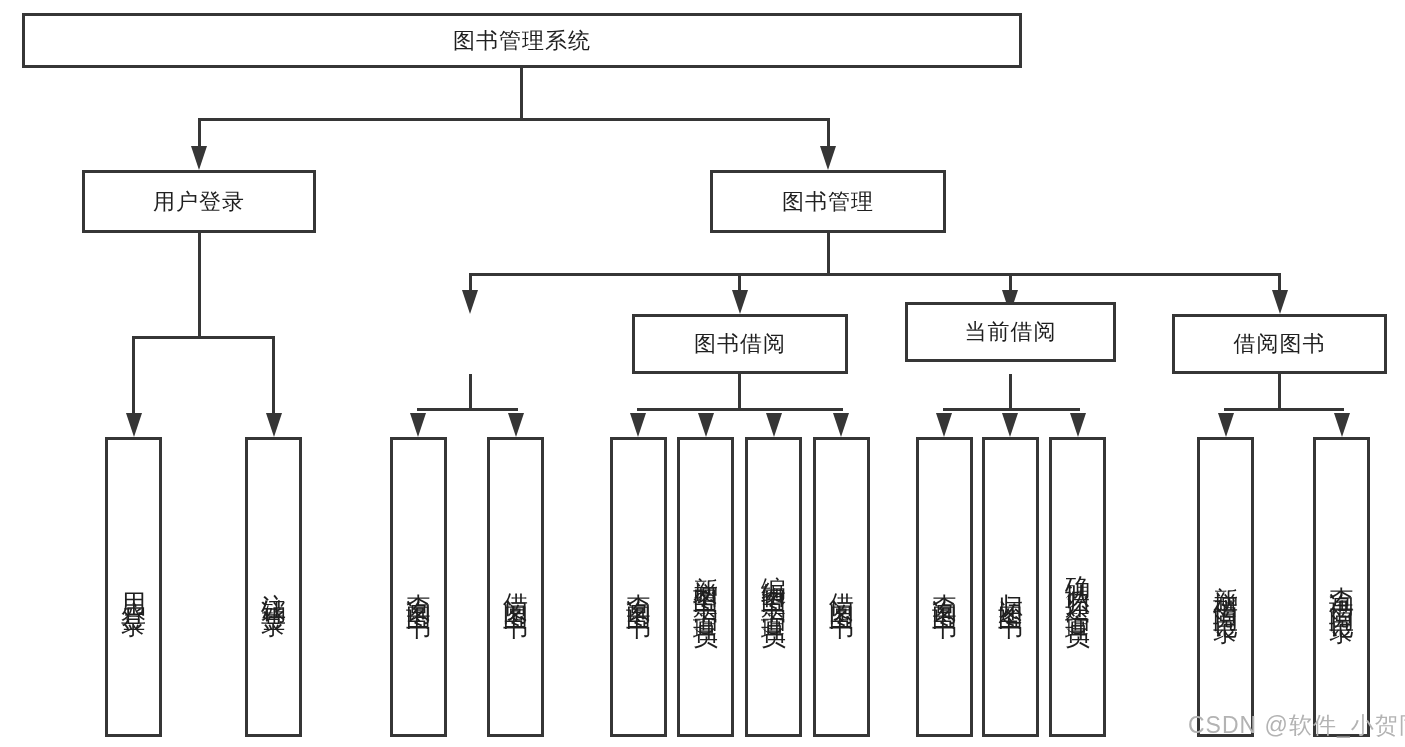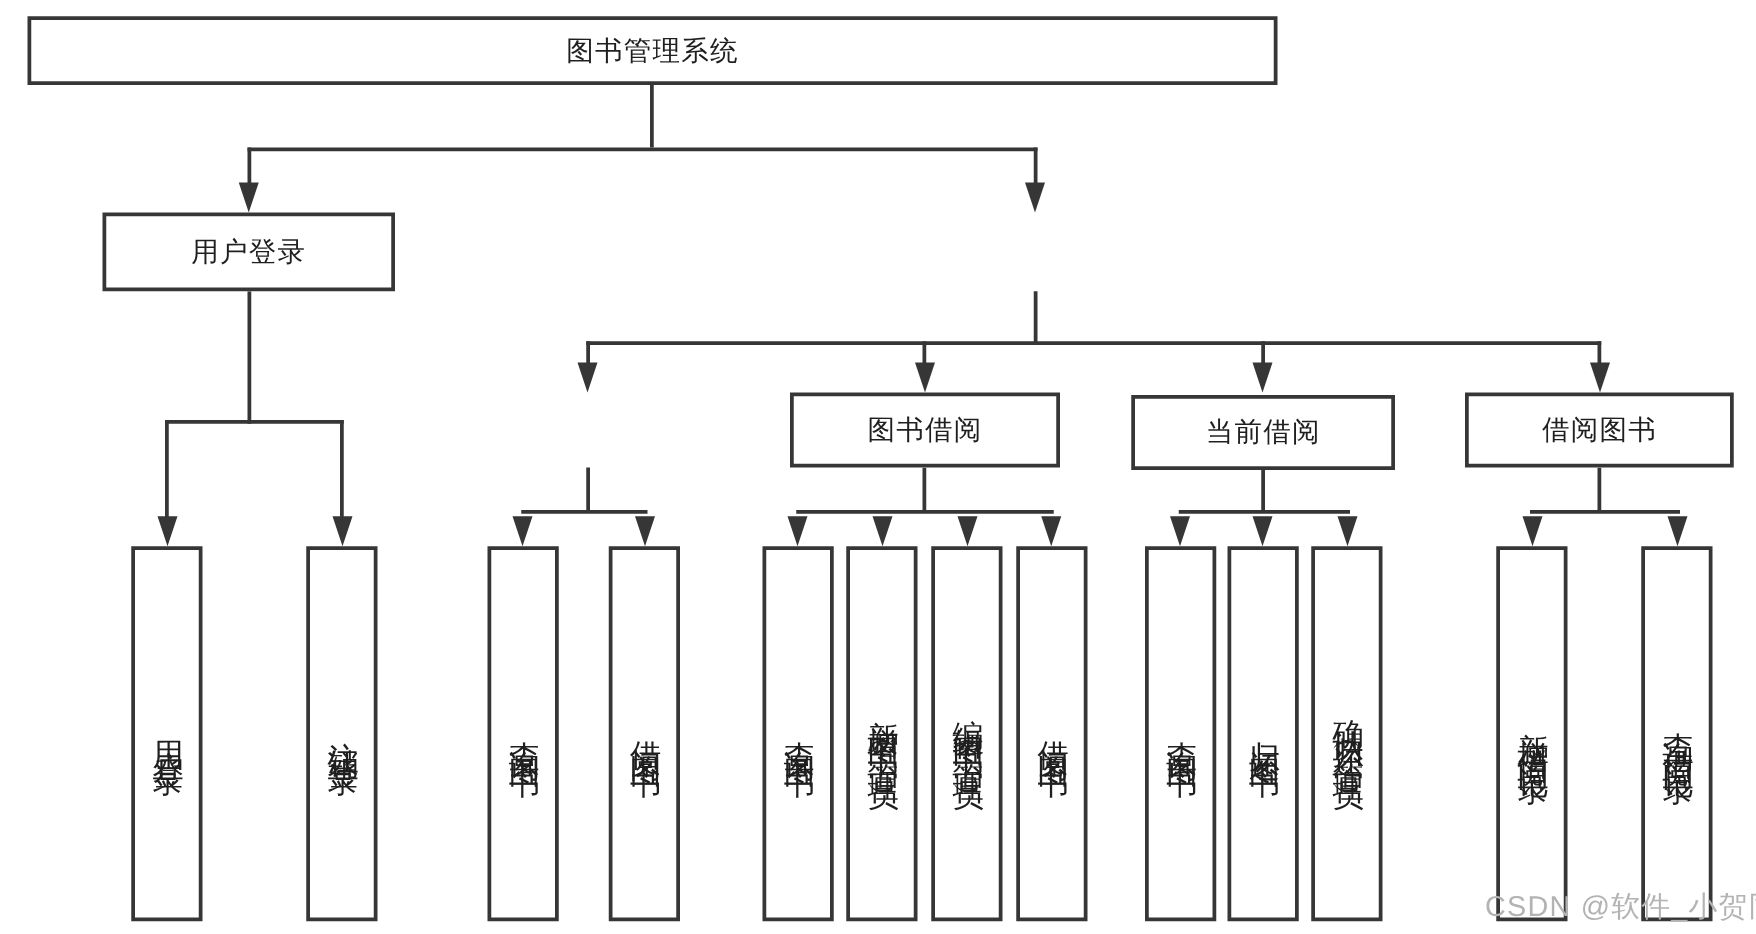--- a/index.html
+++ b/index.html
@@ -53,23 +53,24 @@
   }
 </style>
 </head>
 <body>
 
 <div class="canvas">
 
   <div class="box" style="left:22px;top:13px;width:1000px;height:55px;">图书管理系统</div>
 
   <div class="box" style="left:82px;top:170px;width:234px;height:63px;">用户登录</div>
+  <div class="box" style="left:710px;top:170px;width:236px;height:63px;">图书管理</div>
 
   <div class="box" style="left:632px;top:314px;width:216px;height:60px;">图书借阅</div>
-  <div class="box" style="left:905px;top:316px;width:211px;height:60px;">当前借阅</div>
+  <div class="box" style="left:905px;top:302px;width:211px;height:60px;">当前借阅</div>
   <div class="box" style="left:1172px;top:314px;width:215px;height:60px;">借阅图书</div>
 
   <div class="box leaf" style="left:105px;top:437px;width:57px;height:300px;">用户登录</div>
   <div class="box leaf" style="left:245px;top:437px;width:57px;height:300px;">注销登录</div>
 
   <div class="box leaf" style="left:390px;top:437px;width:57px;height:300px;">查询图书</div>
   <div class="box leaf" style="left:487px;top:437px;width:57px;height:300px;">借阅图书</div>
 
   <div class="box leaf" style="left:610px;top:437px;width:57px;height:300px;">查询图书</div>
   <div class="box leaf" style="left:677px;top:437px;width:57px;height:300px;">新增图书（管理员）</div>

